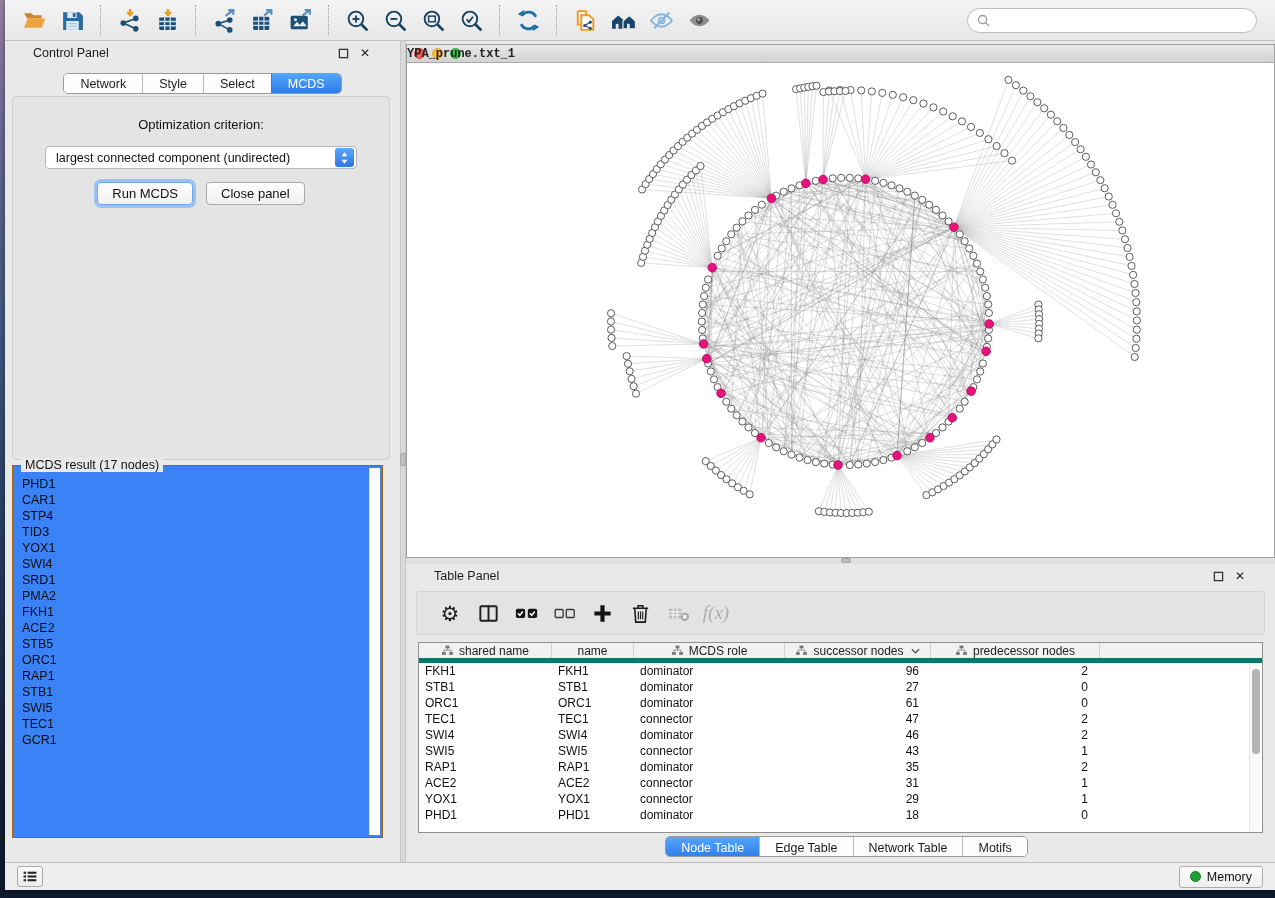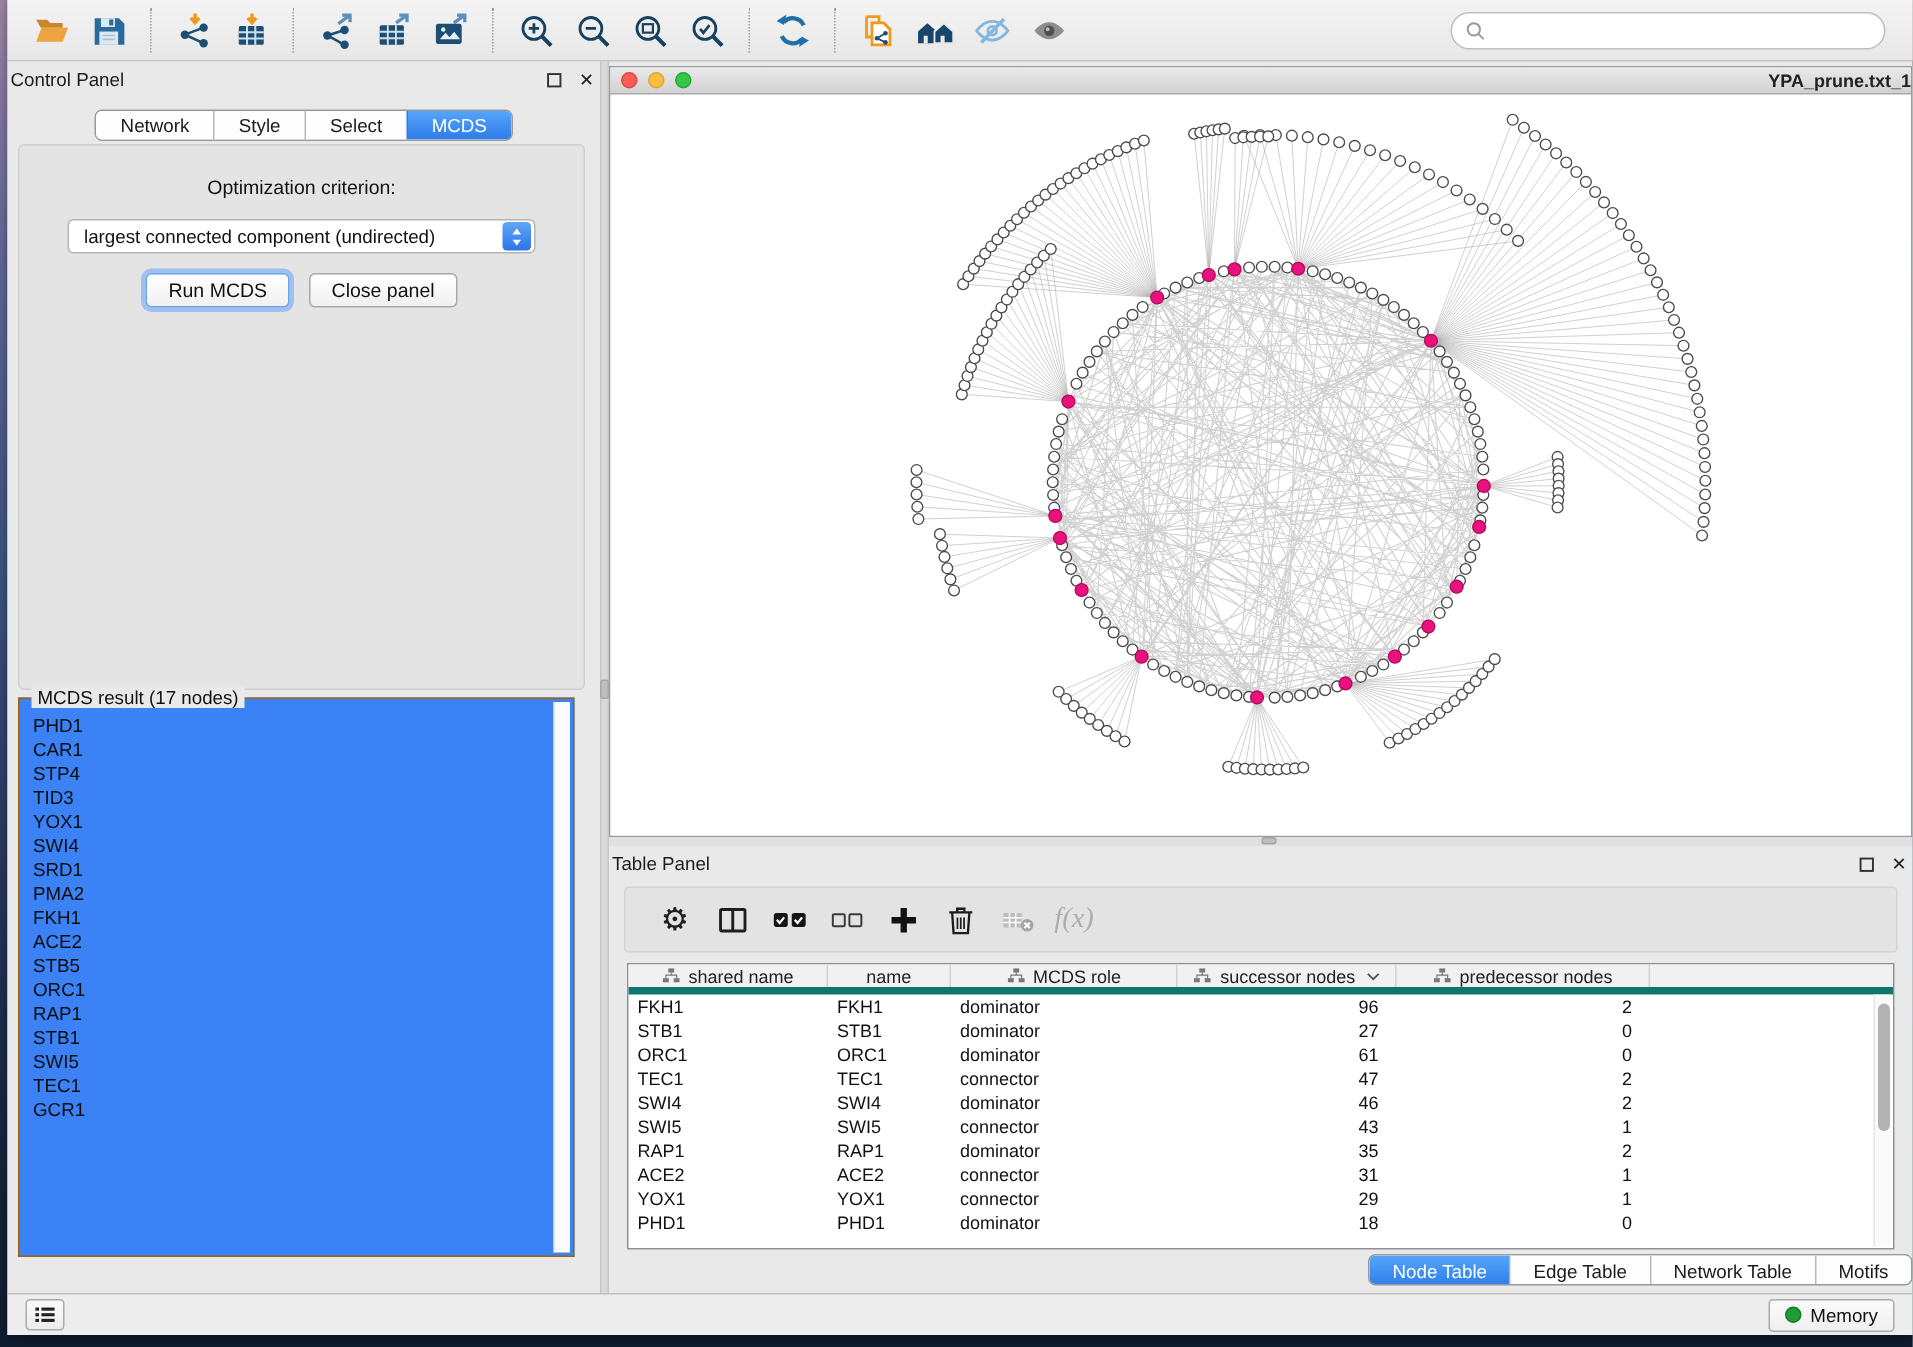--- a/index.html
+++ b/index.html
@@ -19,21 +19,21 @@
   #search-wrap { margin-left:auto; margin-right:8px; width:290px; height:25px; background:#fff;
     border:1px solid #bfbfbf; border-radius:13px; display:flex; align-items:center; padding:0 9px; }
   #search-wrap svg { width:13px; height:13px; margin-right:6px; flex:none; }
   #search-input { border:none; outline:none; flex:1; font-size:12px; background:transparent; color:#333; }
 
   
   #main { position:absolute; left:0; top:41px; right:0; bottom:28px; }
 
   
   #control-panel { position:absolute; left:0; top:0; width:395px; bottom:0; background:#e9e9e9; }
-  .panel-head { height:24px; display:flex; align-items:center; padding:0 2px; }
+  .panel-head { height:24px; display:flex; align-items:center; padding:0 28px; }
   .panel-title { font-size:12.5px; color:#1c1c1c; }
   .panel-head-btns { margin-left:auto; display:flex; align-items:center; gap:8px; }
   .ph-btn { width:14px; height:14px; display:flex; align-items:center; justify-content:center; font-size:12px; color:#222; font-weight:bold; }
   .ph-btn svg { width:11px; height:11px; }
 
   #cp-tabs { display:flex; justify-content:center; margin-top:8px; }
   .seg { display:flex; border:1px solid #999; border-radius:5px; overflow:hidden; background:#fff; height:21px; }
   .seg-item { padding:0 16px; font-size:12.5px; color:#1a1a1a; display:flex; align-items:center; border-left:1px solid #b9b9b9; background:#fdfdfd; }
   .seg-item:first-child { border-left:none; }
   .seg-item.active { background:linear-gradient(#55a5fb,#2e7ce8); color:#fff; border-left-color:#2e7ce8; }
@@ -70,21 +70,21 @@
   
   #right-area { position:absolute; left:401px; right:0; top:0; bottom:0; }
   #network-panel { position:absolute; left:0; right:0; top:3px; height:514px; background:#fff;
     border:1px solid #9c9c9c; }
   #net-titlebar { height:18px; background:linear-gradient(#e9e9e9,#d2d2d2); border-bottom:1px solid #aaa;
     display:flex; align-items:center; padding:0 7px; position:relative; }
   .tl { width:11px; height:11px; border-radius:50%; margin-right:7px; flex:none; }
   #tl-close { background:#fc5b57; border:1px solid #e2443f; }
   #tl-min { background:#fdbe41; border:1px solid #e0a32e; }
   #tl-zoom { background:#34c84a; border:1px solid #27a538; }
-  #net-title { position:absolute; left:0; right:0; text-align:right; font-size:12px; font-weight:bold; color:#222; }
+  #net-title { position:absolute; left:0; right:0; text-align:left; font-size:12px; font-weight:bold; color:#222;font-family:Liberation Mono, monospace; }
   #net-canvas { position:absolute; left:0; right:0; top:19px; bottom:0; background:#fff; }
   #net-svg { width:100%; height:100%; }
 
   
   #h-divider { position:absolute; left:0; right:0; top:517px; height:6px; background:#e0e0e0; }
   #h-grip { position:absolute; left:50%; top:0; width:10px; height:5px; background:#bdbdbd; border:1px solid #a5a5a5; border-radius:2px; }
 
   
   #table-panel { position:absolute; left:0; right:0; top:523px; bottom:0; background:#e9e9e9; }
   #tp-toolbar { position:absolute; left:10px; right:10px; top:27px; height:44px;
@@ -101,21 +101,21 @@
   .th:last-child { border-right:none; flex:1; }
   .th svg.org { width:13px; height:13px; flex:none; }
   .th svg.chev { width:9px; height:6px; flex:none; margin-left:2px; }
   #tbl-body { position:relative; }
   .tr { display:flex; height:16px; }
   .td { font-size:12px; color:#111; flex:none; overflow:hidden; white-space:nowrap; line-height:16px; }
   .td.num { text-align:right; }
   #tbl-scroll { position:absolute; top:20px; bottom:1px; right:1px; width:12px; background:#fafafa; border-left:1px solid #e6e6e6; }
   #tbl-thumb { position:absolute; top:6px; left:1.5px; width:8px; height:85px; background:#b3b3b3; border-radius:5px; }
 
-  #tbl-tabs { position:absolute; left:0; right:0; top:272px; display:flex; justify-content:flex-end;margin-left:12px; }
+  #tbl-tabs { position:absolute; left:0; right:0; top:272px; display:flex; justify-content:center;margin-left:12px; }
   #tbl-tabs .seg-item { padding:0 15px; height:21px; }
 
   
   #statusbar { position:absolute; left:0; right:0; bottom:0; height:28px; background:#ededed; border-top:1px solid #bfbfbf;
     display:flex; align-items:center; padding:0 12px; }
   #list-btn { width:26px; height:21px; background:linear-gradient(#fafafa,#ededed); border:1px solid #ababab;
     border-radius:3px; display:flex; align-items:center; justify-content:center; }
   #list-btn svg { width:16px; height:13px; }
   #memory-btn { margin-left:auto; height:22px; padding:0 10px; background:linear-gradient(#fbfbfb,#efefef);
     border:1px solid #ababab; border-radius:3px; display:flex; align-items:center; gap:6px; font-size:12.5px; color:#111; }

